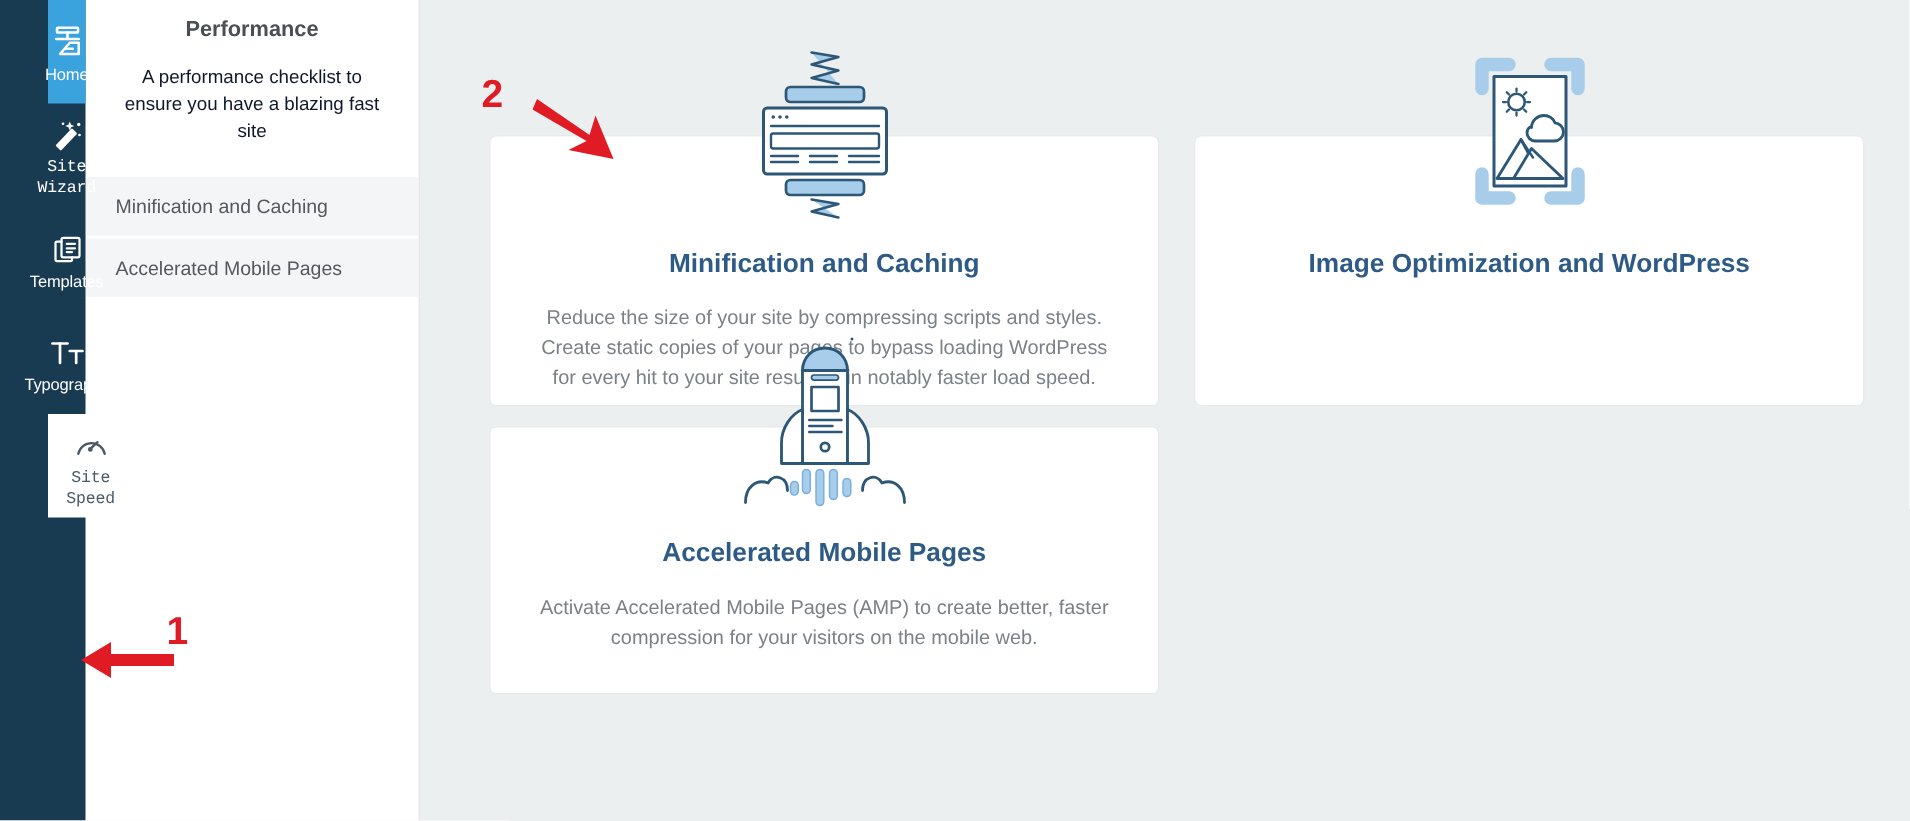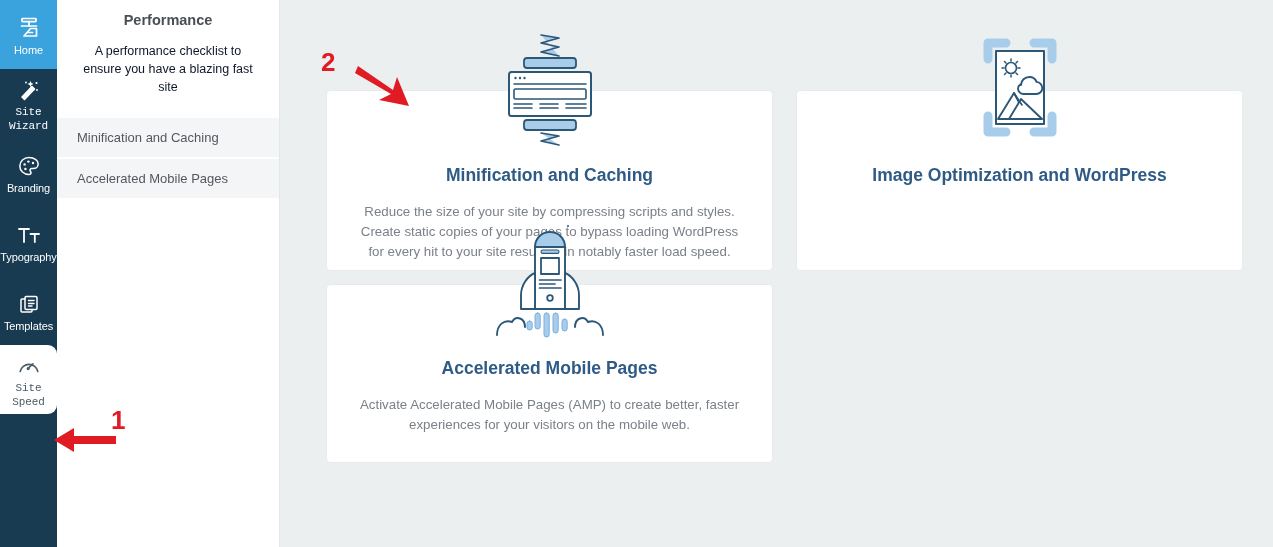--- a/index.html
+++ b/index.html
@@ -11,20 +11,21 @@
   }
   #app { position: relative; width: 1273px; height: 547px; display: flex; }
 
   
   .rail {
     width: 57px; height: 547px;
     background: #183b52;
     flex: 0 0 57px;
     position: relative;
     z-index: 5;
+    padding-left: 32px;
   }
   .rail-item {
     height: 69px;
     display: flex; flex-direction: column;
     align-items: center; justify-content: center;
     color: #ffffff;
     gap: 2px;
     position: relative;
   }
   .rail-item .rail-label {
@@ -168,56 +169,44 @@
           <path d="M14.5 3 l0.9 2.1 2.1 0.9 -2.1 0.9 -0.9 2.1 -0.9 -2.1 -2.1 -0.9 2.1 -0.9 Z" fill="#ffffff" stroke="none"></path>
           <circle cx="20.5" cy="5" r="1.1" fill="#ffffff" stroke="none"></circle>
           <circle cx="10" cy="4.5" r="0.9" fill="#ffffff" stroke="none"></circle>
           <circle cx="21" cy="12" r="0.9" fill="#ffffff" stroke="none"></circle>
         </svg>
       </span>
       <span class="rail-label">Site</span>
       <span class="rail-label">Wizard</span>
     </div>
 
-    <div class="rail-item">
-      <span class="rail-icon">
-        <svg width="26" height="24" viewBox="0 0 26 24" fill="none" stroke="#ffffff" stroke-width="1.5" stroke-linecap="round" stroke-linejoin="round">
-          <path d="M13 3.5 C7.8 3.5 3.8 7.3 3.8 12 C3.8 16.7 7.8 20.5 13 20.5 C14.3 20.5 15 19.7 15 18.8 C15 18.3 14.8 17.9 14.5 17.5 C14.2 17.1 14 16.7 14 16.2 C14 15.3 14.8 14.5 15.7 14.5 L17.4 14.5 C20.2 14.5 22.2 12.5 22.2 9.9 C22.2 6.3 18.1 3.5 13 3.5 Z"></path>
-          <circle cx="8.6" cy="10.4" r="1.2" fill="#ffffff" stroke="none"></circle>
-          <circle cx="12.4" cy="7.6" r="1.2" fill="#ffffff" stroke="none"></circle>
-          <circle cx="17" cy="9" r="1.2" fill="#ffffff" stroke="none"></circle>
-          <circle cx="9.4" cy="15" r="1.2" fill="#ffffff" stroke="none"></circle>
-        </svg>
-      </span>
-      <span class="rail-label">Branding</span>
-    </div>
-
-    <div class="rail-item">
-      <span class="rail-icon">
-        <svg width="28" height="24" viewBox="0 0 28 24" fill="none" stroke="#ffffff" stroke-width="1.8" stroke-linecap="round" stroke-linejoin="round">
-          <path d="M4 6 L14 6"></path>
-          <path d="M9 6 L9 19"></path>
-          <path d="M15.5 11 L24 11"></path>
-          <path d="M19.8 11 L19.8 19"></path>
-        </svg>
-      </span>
-      <span class="rail-label">Typography</span>
-    </div>
 
     <div class="rail-item">
       <span class="rail-icon">
         <svg width="26" height="24" viewBox="0 0 26 24" fill="none" stroke="#ffffff" stroke-width="1.5" stroke-linecap="round" stroke-linejoin="round">
           <rect x="9" y="4.5" width="12" height="13" rx="1.2"></rect>
           <line x1="12.5" y1="8.5" x2="18" y2="8.5"></line>
           <line x1="12.5" y1="11.5" x2="18" y2="11.5"></line>
           <line x1="12.5" y1="14" x2="16" y2="14"></line>
           <path d="M9 7 L6 7 C5.4 7 5 7.4 5 8 L5 19 C5 19.6 5.4 20 6 20 L15 20 C15.6 20 16 19.6 16 19 L16 17.5"></path>
         </svg>
       </span>
       <span class="rail-label">Templates</span>
+    </div>
+
+    <div class="rail-item">
+      <span class="rail-icon">
+        <svg width="28" height="24" viewBox="0 0 28 24" fill="none" stroke="#ffffff" stroke-width="1.8" stroke-linecap="round" stroke-linejoin="round">
+          <path d="M4 6 L14 6"></path>
+          <path d="M9 6 L9 19"></path>
+          <path d="M15.5 11 L24 11"></path>
+          <path d="M19.8 11 L19.8 19"></path>
+        </svg>
+      </span>
+      <span class="rail-label">Typography</span>
     </div>
 
     <div class="rail-item two-line active-white">
       <span class="rail-icon">
         <svg width="26" height="22" viewBox="0 0 26 22" fill="none" stroke="#4a5a66" stroke-width="1.6" stroke-linecap="round" stroke-linejoin="round">
           <path d="M4.2 16.5 A9 9 0 0 1 21.8 16.5"></path>
           <path d="M17 8.8 L12.2 13.2"></path>
           <circle cx="12.2" cy="13.6" r="1.6" fill="#4a5a66" stroke="none"></circle>
         </svg>
       </span>
@@ -333,21 +322,21 @@
               <rect x="71" y="96" width="5.2" height="12" rx="2.6" fill="#a8cdeb" stroke="#7ab0de" stroke-width="1"></rect>
               <rect x="36" y="98" width="5.2" height="9" rx="2.6" fill="#a8cdeb" stroke="#7ab0de" stroke-width="1"></rect>
 
               <path d="M6 112 C6 102 13 96 21 99 C25 92 34 95 34 104" stroke="#2c5777" stroke-width="1.9" fill="none"></path>
               <path d="M112 112 C112 102 105 96 97 99 C93 92 84 95 84 104" stroke="#2c5777" stroke-width="1.9" fill="none"></path>
 
               <circle cx="77" cy="3" r="1" fill="#2c5777" stroke="none"></circle>
             </svg>
           </div>
           <h2 class="card-title">Accelerated Mobile Pages</h2>
-          <p class="card-desc">Activate Accelerated Mobile Pages (AMP) to create better, faster experiences for your visitors on the mobile web.</p>
+          <p class="card-desc">Activate Accelerated Mobile Pages (AMP) to create better, faster compression for your visitors on the mobile web.</p>
         </section>
 
       </div>
     </div>
   </main>
 
   <div class="annot annot-num" id="annot-1-num">1</div>
   <div class="annot" id="annot-1-arrow">
     <svg width="70" height="30" viewBox="0 0 70 30">
       <path d="M68 11 L26 11 L26 3 L6 15 L26 27 L26 19 L68 19 Z" fill="#e01b24"></path>

